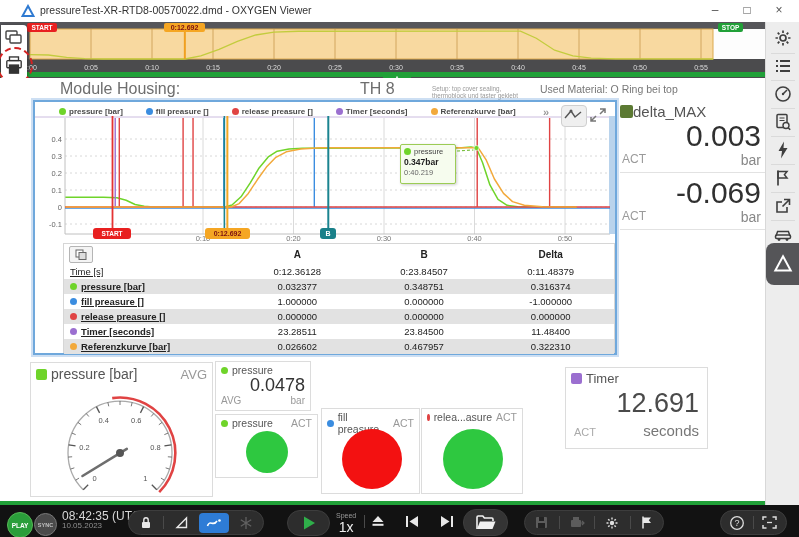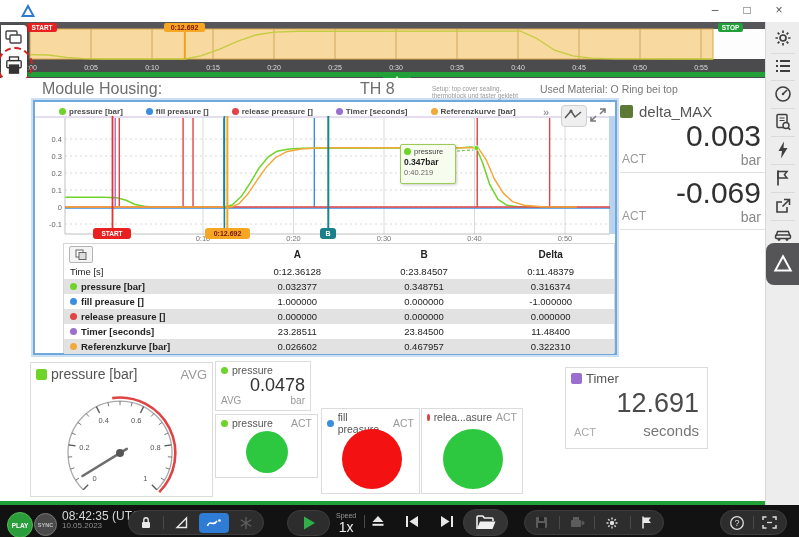--- a/index.html
+++ b/index.html
@@ -38,28 +38,28 @@
   #chart-tooltip .tt1{display:flex;align-items:center;gap:3px;font-size:7.5px;color:#444;}
   #chart-tooltip .tt2{font-size:8.5px;font-weight:bold;color:#222;margin-top:1px;}
   #chart-tooltip .tt3{font-size:7.5px;color:#666;margin-top:1px;}
   .cbadge{position:absolute;height:11px;border-radius:3px;font-weight:bold;text-align:center;line-height:11px;}
   
   #cursor-table{left:28px;top:141px;width:552px;height:110px;background:#fff;border:1px solid #d6d6d6;
                 box-sizing:border-box;font-size:9.5px;color:#222;}
   .trow{display:grid;grid-template-columns:170px 1fr 1fr 1fr;align-items:center;height:15px;}
   .trow.thead{height:20px;}
   .tcell{text-align:center;}
-  .tlabel{display:flex;align-items:center;gap:4px;padding-left:6px;font-weight:bold;}
+  .tlabel{display:flex;align-items:center;gap:4px;padding-left:6px;font-weight:bold;text-decoration:underline;}
   .tlabel .leg-dot{width:7px;height:7px;}
   .striped{background:#e2e2e2;}
   #copybtn{width:22px;height:15px;background:#f4f4f4;border:1px solid #b5b5b5;border-radius:2px;
            margin-left:5px;display:flex;align-items:center;justify-content:center;}
   
   #deltapanel{left:620px;top:100px;width:145px;height:164px;background:#fff;}
-  .dp-title{display:flex;align-items:center;gap:6px;font-size:15px;color:#555;}
+  .dp-title{display:flex;align-items:center;font-size:15px;color:#555;}
   .dp-sq{width:13px;height:13px;border-radius:2px;display:inline-block;}
   .dp-val{font-size:30px;color:#303030;text-align:right;padding-right:4px;line-height:32px;}
   .dp-foot{display:flex;justify-content:space-between;font-size:12px;color:#9a9a9a;padding:0 4px 0 2px;}
   .dp-hr{border-top:1px solid #e2e2e2;margin:4px 0;}
   
   .wpanel{position:absolute;background:#fff;border:1px solid #dcdcdc;box-sizing:border-box;}
   .whead{display:flex;align-items:center;gap:4px;font-size:11px;color:#555;padding:3px 5px 0 5px;}
   .whead .mode{margin-left:auto;color:#999;}
   .wdot{width:7px;height:7px;border-radius:50%;display:inline-block;}
   .wsq{width:11px;height:11px;border-radius:2px;display:inline-block;}
@@ -82,20 +82,21 @@
 </style>
 </head>
 <body>
 
 <div id="app">
 
   <div class="abs" id="titlebar">
     <svg class="abs" style="left:21px;top:4px" width="14" height="14" viewBox="0 0 14 14">
       <polygon points="7,2 12.5,12 1.5,12" fill="none" stroke="#2f7ad1" stroke-width="2"></polygon>
     </svg>
+    <span class="abs" id="title-text">pressureTest-XR-RTD8-00570022.dmd - OXYGEN Viewer</span>
     <div class="abs winbtn" style="left:701px">–</div>
     <div class="abs winbtn" style="left:733px">□</div>
     <div class="abs winbtn" style="left:765px">×</div>
   </div>
 
   <div class="abs" id="topstrip">
     <svg class="abs" id="tl-svg" style="left:0;top:0" width="765" height="56" viewBox="0 0 765 56">
         <rect x="0" y="37" width="765" height="19" fill="#4b4b4d"></rect>
         <rect x="713" y="7" width="52" height="30" fill="#fdfdfd"></rect>
         <rect x="30" y="7" width="683" height="30" fill="#f8d9a0" stroke="#dca94f" stroke-width="1"></rect>
@@ -139,21 +140,21 @@
     </svg>
     <svg class="abs" style="left:4px;top:31px" width="18" height="19" viewBox="0 0 20 21">
       <rect x="5" y="1" width="10" height="4" fill="none" stroke="#333" stroke-width="1.5"></rect>
       <rect x="2" y="5" width="16" height="8" rx="1" fill="none" stroke="#333" stroke-width="1.5"></rect>
       <rect x="5" y="10" width="10" height="9" fill="#333" stroke="#333" stroke-width="1.5"></rect>
     </svg>
   </div>
   <div class="abs" id="printcircle"></div>
 
   <div class="abs" id="headerrow">
-    <span class="abs hdr-big" style="left:42px;top:2px">Module Housing:</span>
+    <span class="abs hdr-big" style="left:60px;top:2px">Module Housing:</span>
     <span class="abs hdr-big" style="left:360px;top:2px">TH 8</span>
     <span class="abs" style="left:432px;top:8px;width:100px;font-size:6.3px;color:#999;line-height:6.5px">Setup: top cover sealing, thermoblock und taster geklebt</span>
     <span class="abs" style="left:540px;top:5px;font-size:10.5px;color:#777">Used Material: O Ring bei top</span>
   </div>
 
   <div class="abs" id="chartpanel">
     <svg class="abs" id="main-svg" width="580" height="140" viewBox="0 0 580 140">
         <line x1="0" y1="15" x2="580" y2="15" stroke="#cbbcdf" stroke-width="1"></line>
         <line x1="168" y1="16" x2="168" y2="132" stroke="#dadada" stroke-width="1"></line>
         <text x="168" y="139" text-anchor="middle" font-size="7.5" fill="#777" font-family="Liberation Sans, sans-serif">0:10</text>

